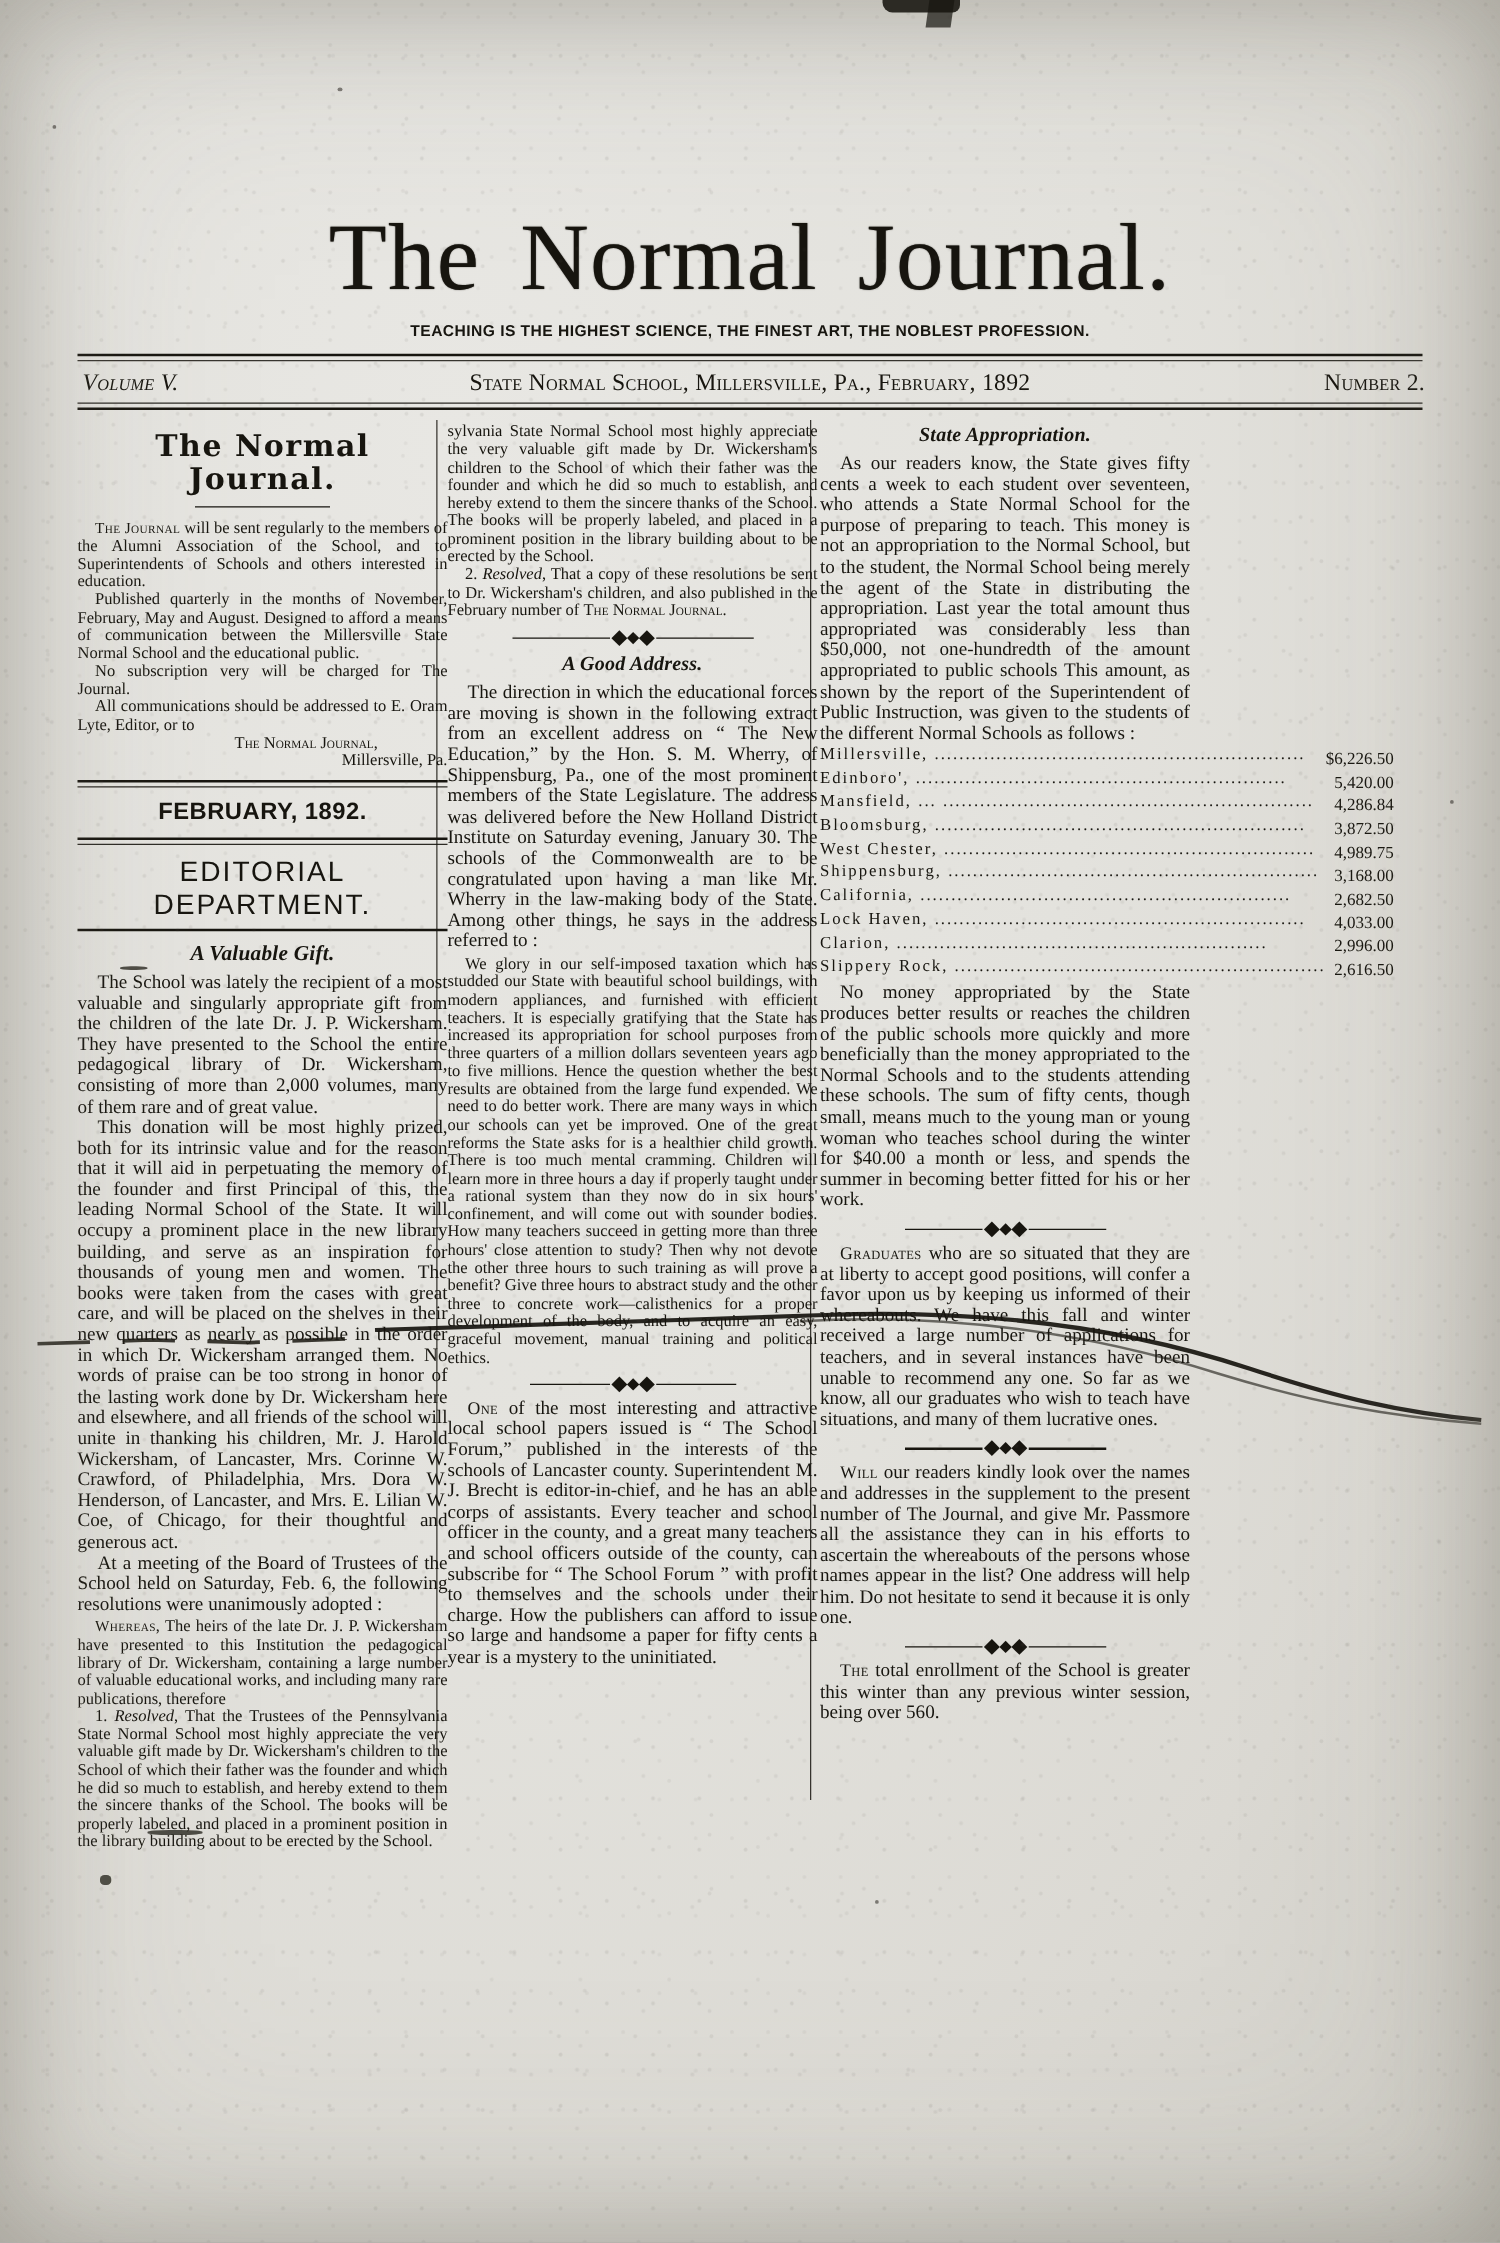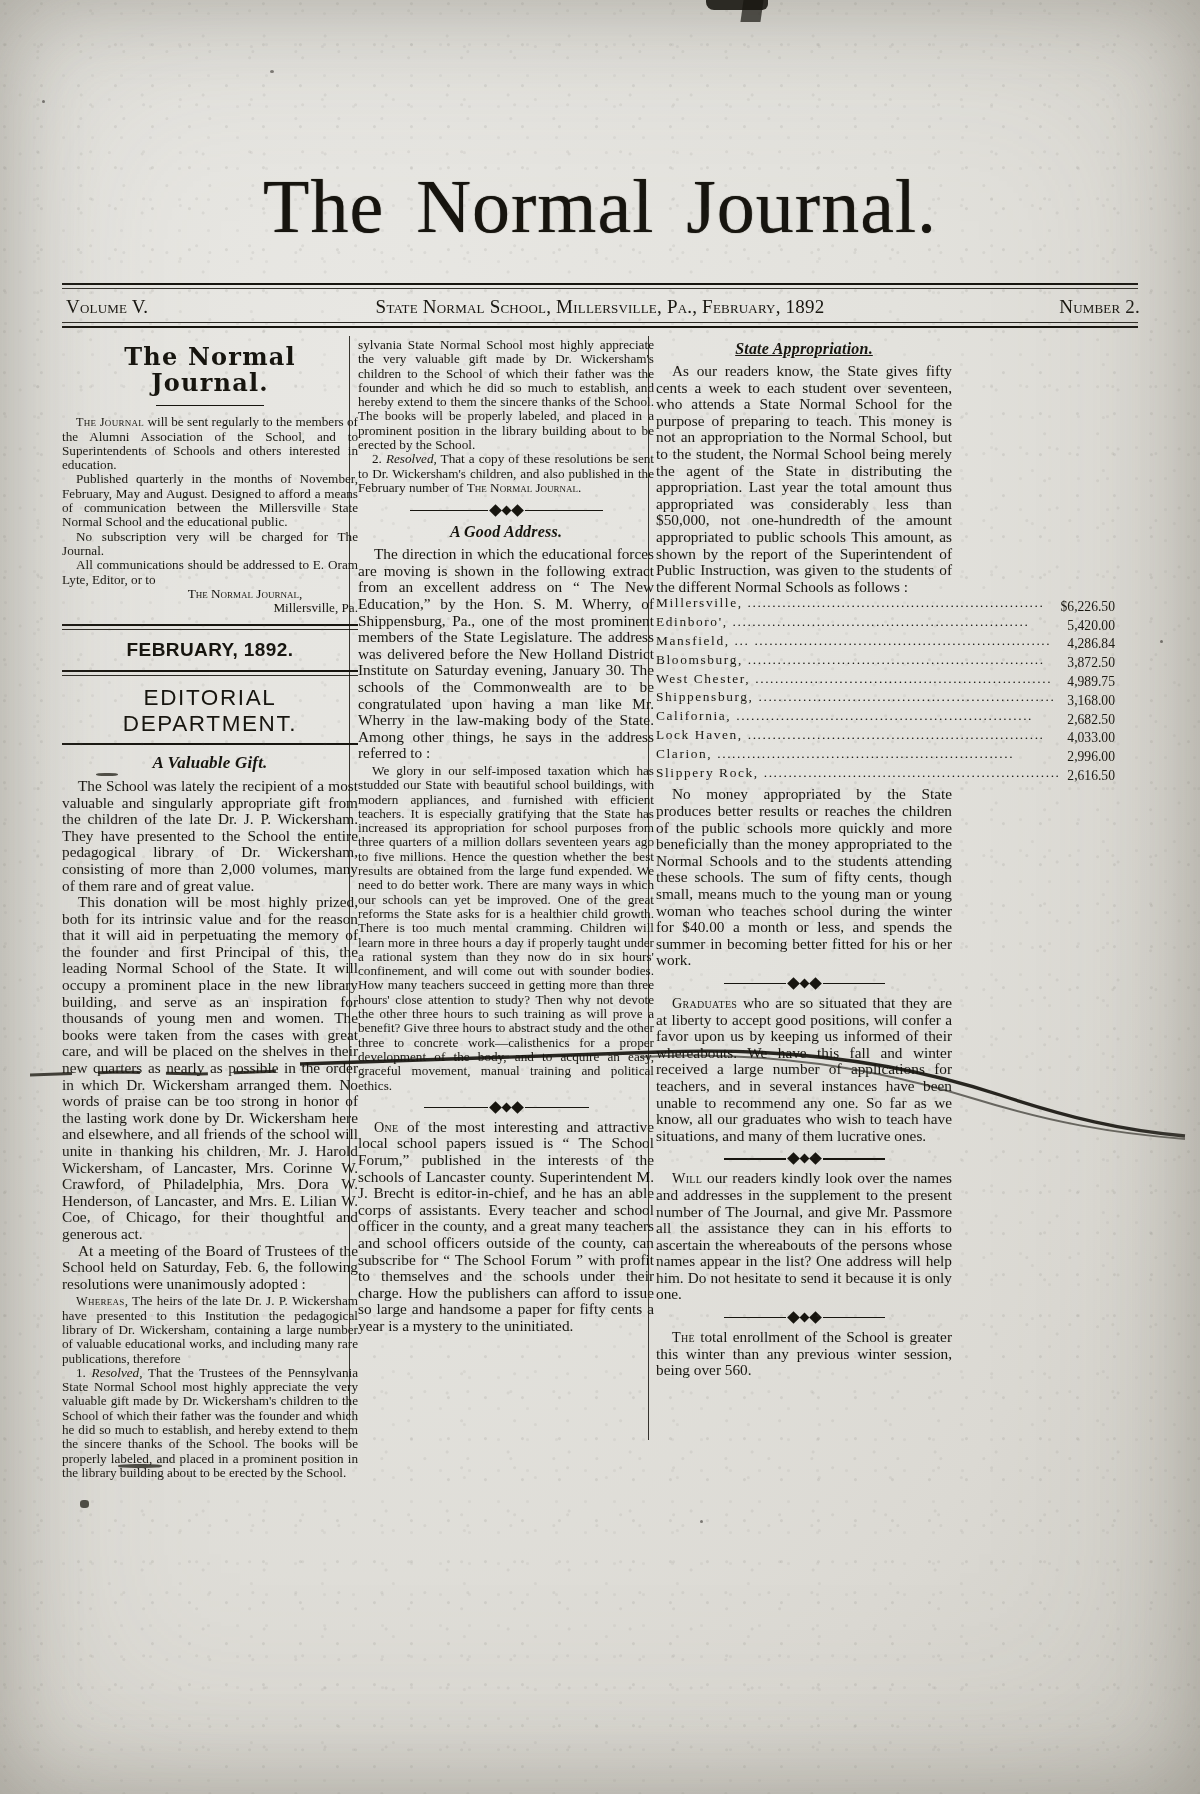--- a/index.html
+++ b/index.html
@@ -57,21 +57,21 @@
     font-size:12.5px;font-weight:bold;letter-spacing:.35px;
   }
   .rule{position:absolute;background:#17150f;}
   #rule-a{left:62px;top:283px;width:1076px;height:2px;}
   #rule-b{left:62px;top:288px;width:1076px;height:1px;opacity:.85;}
   #rule-c{left:62px;top:322px;width:1076px;height:1px;opacity:.9;}
   #rule-d{left:62px;top:326px;width:1076px;height:2px;}
 
   .volline{position:absolute;top:296px;height:22px;font-family:"Liberation Serif", serif;}
   .volline span{font-variant:small-caps;font-size:19px;letter-spacing:.2px;}
-  #vol{left:66px;}
+  #vol{left:66px;font-style:italic;}
   #place{left:0;width:1200px;text-align:center;}
   #num{right:60px;text-align:center;}
 
   
   .col{position:absolute;top:338px;width:296px;}
   #col1{left:62px;}
   #col2{left:358px;}
   #col3{left:656px;}
   .coldiv{position:absolute;top:336px;width:1px;height:1104px;background:#17150f;opacity:.85;}
   #cd1{left:349px;}
@@ -136,20 +136,21 @@
 </head>
 <body>
 
 <div id="paper"></div>
 
 <div id="content">
 
   <div class="masthead">
     <span class="w">The</span><span class="w">Normal</span><span class="w">Journal.</span>
   </div>
+  <div class="motto">TEACHING IS THE HIGHEST SCIENCE, THE FINEST ART, THE NOBLEST PROFESSION.</div>
 
   <div class="rule" id="rule-a"></div>
   <div class="rule" id="rule-b"></div>
 
   <div class="volline" id="vol"><span>Volume V.</span></div>
   <div class="volline" id="place"><span>State Normal School, Millersville, Pa., February, 1892</span></div>
   <div class="volline" id="num"><span>Number 2.</span></div>
 
   <div class="rule" id="rule-c"></div>
   <div class="rule" id="rule-d"></div>
@@ -211,21 +212,21 @@
       <span class="d"></span>
       <span class="d mid"></span>
       <span class="d"></span>
       <span class="line" style="width:64px;"></span>
     </div>
 
     <p class="body"><span class="sc" style="font-size:.93em;letter-spacing:.3px;">One</span> of the most interesting and attractive local school papers issued is “ The School Forum,” published in the interests of the schools of Lancaster county.  Superintendent M. J. Brecht is editor-in-chief, and he has an able corps of assistants.  Every teacher and school officer in the county, and a great many teachers and school officers outside of the county, can subscribe for “ The School Forum ” with profit to themselves and the schools under their charge.  How the publishers can afford to issue so large and handsome a paper for fifty cents a year is a mystery to the uninitiated.</p>
   </div>
 
   <div class="col" id="col3">
-    <div class="arttitle sm" style="margin-top:2px;text-decoration:underline;">State Appropriation.</div>
+    <div class="arttitle sm" style="margin-top:2px;">State Appropriation.</div>
     <p class="body">As our readers know, the State gives fifty cents a week to each student over seventeen, who attends a State Normal School for the purpose of preparing to teach.  This money is not an appropriation to the Normal School, but to the student, the Normal School being merely the agent of the State in distributing the appropriation.  Last year the total amount thus appropriated was considerably less than $50,000, not one-hundredth of the amount appropriated to public schools  This amount, as shown by the report of the Superintendent of Public Instruction, was given to the students of the different Normal Schools as follows :</p>
 
     <table class="approp">
       <tbody>
           <tr>
             <td class="name"><span class="lead">Millersville, ............................................................</span></td>
             <td class="amt">$6,226.50</td>
           </tr>
           <tr>
             <td class="name"><span class="lead">Edinboro', ............................................................</span></td>

